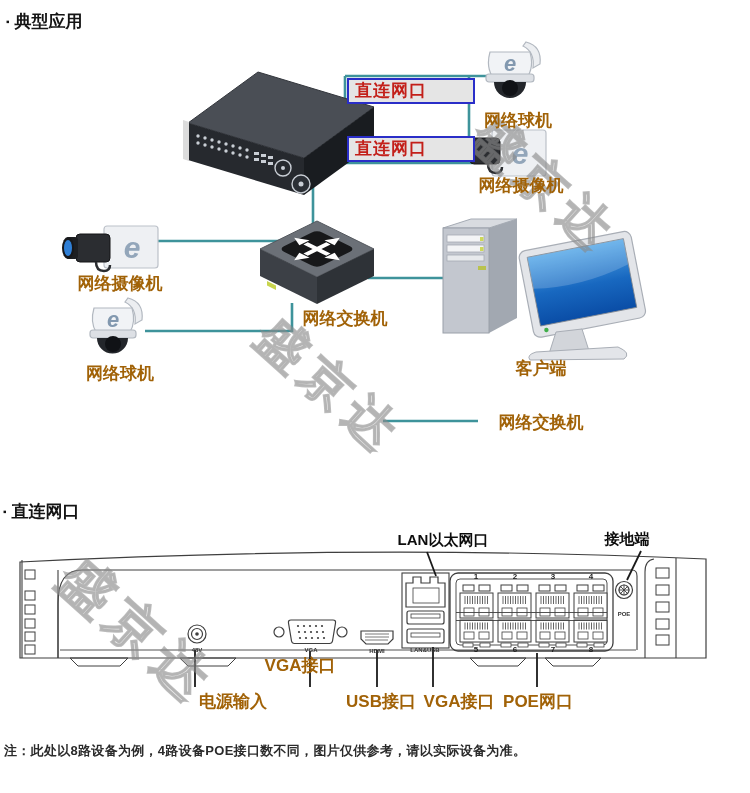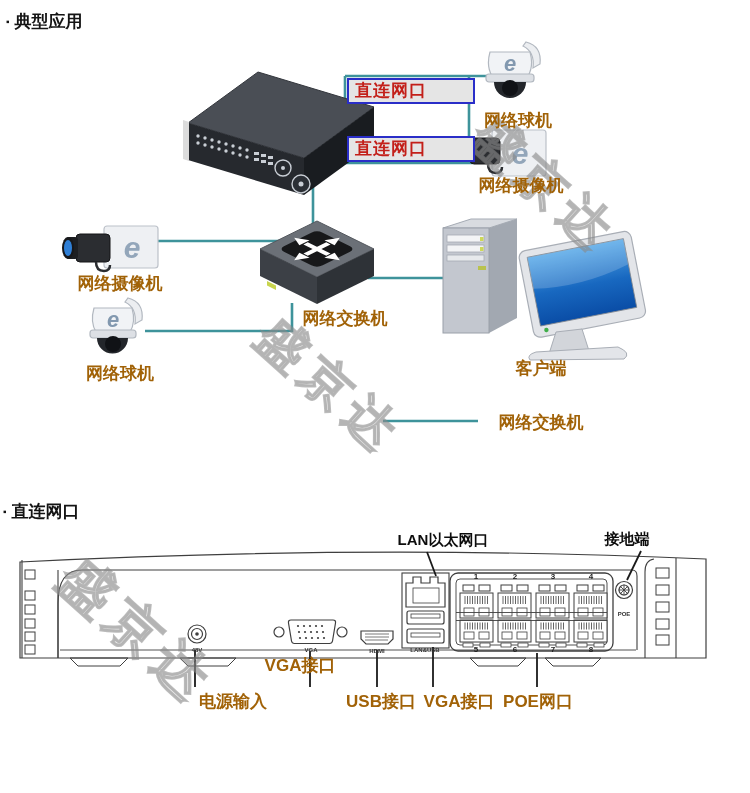--- a/index.html
+++ b/index.html
@@ -306,13 +306,14 @@
   <div class="lbl" style="left:541px;top:411px;">网络交换机</div>
 
   <div class="callout" style="left:425px;top:531px;padding-left:36px;">LAN以太网口</div>
   <div class="callout" style="left:627px;top:530px;">接地端</div>
   <div class="lbl" style="left:195px;top:690px;margin-left:38px;">电源输入</div>
   <div class="lbl" style="left:300px;top:654px;">VGA接口</div>
   <div class="lbl" style="left:381px;top:690px;">USB接口</div>
   <div class="lbl" style="left:459px;top:690px;">VGA接口</div>
   <div class="lbl" style="left:538px;top:690px;">POE网口</div>
 
+  <div class="note" style="left:4px;top:742px;">注：此处以8路设备为例，4路设备POE接口数不同，图片仅供参考，请以实际设备为准。</div>
 </div>
 
 </body></html>

